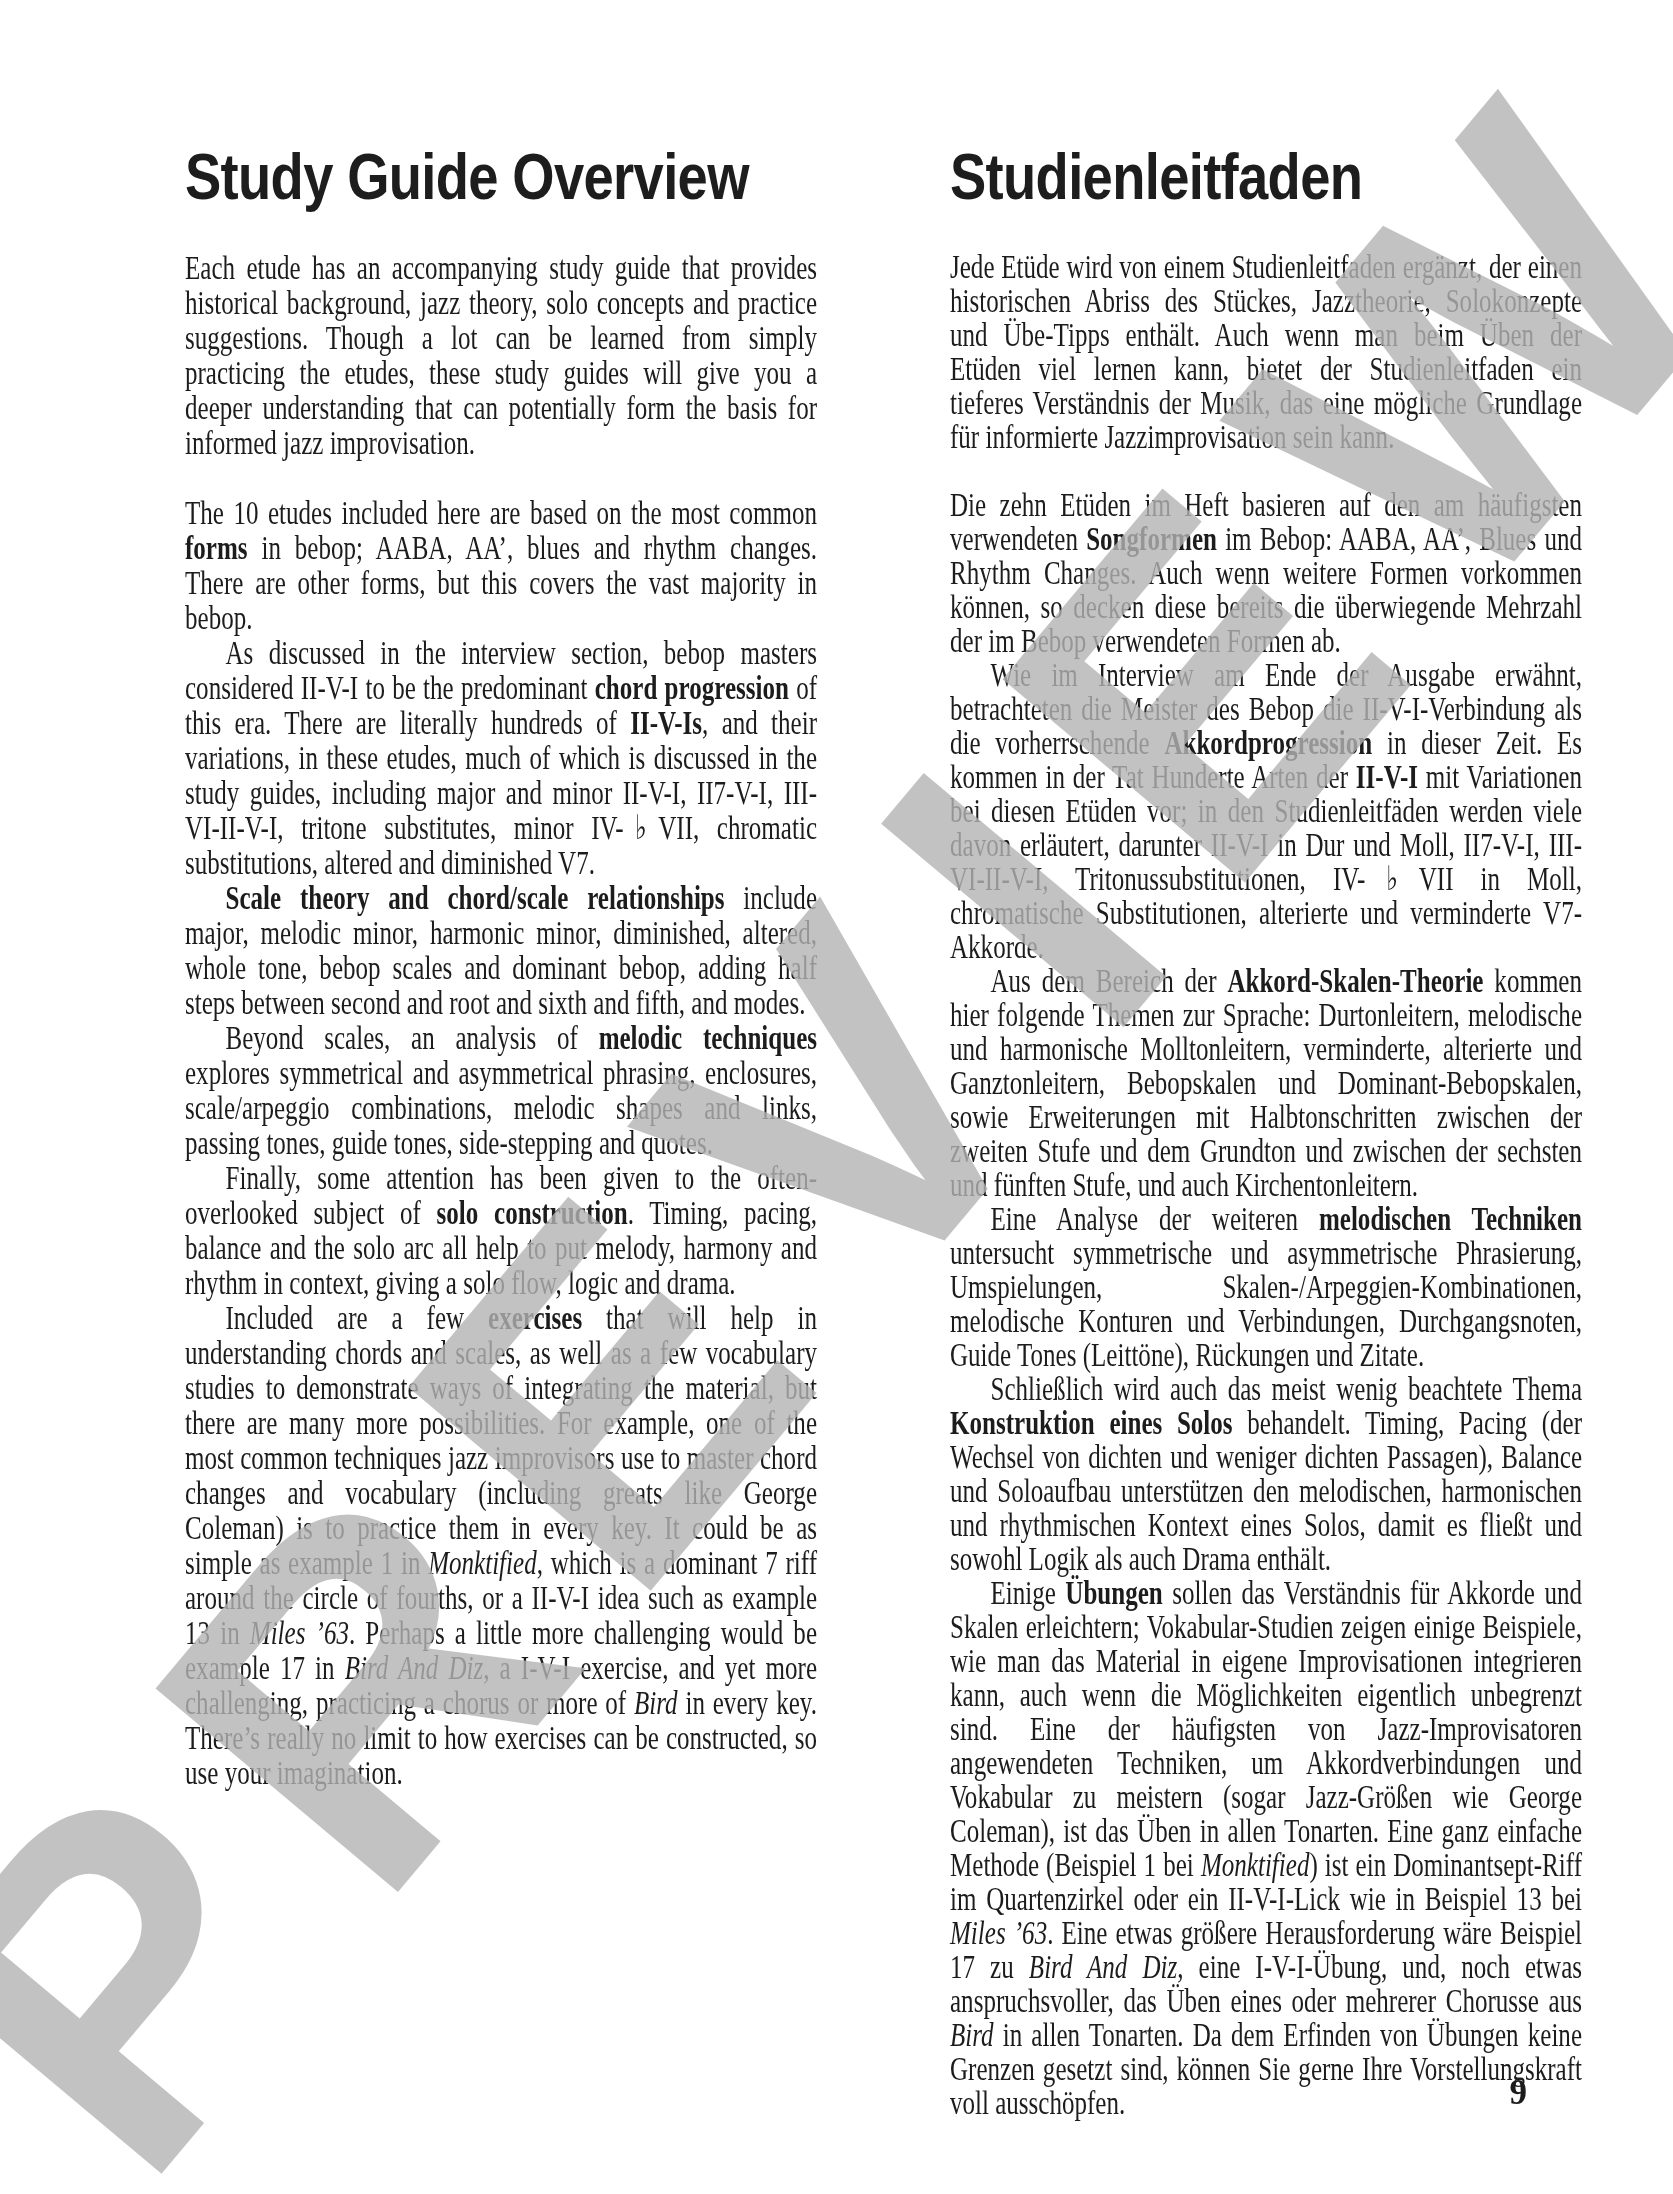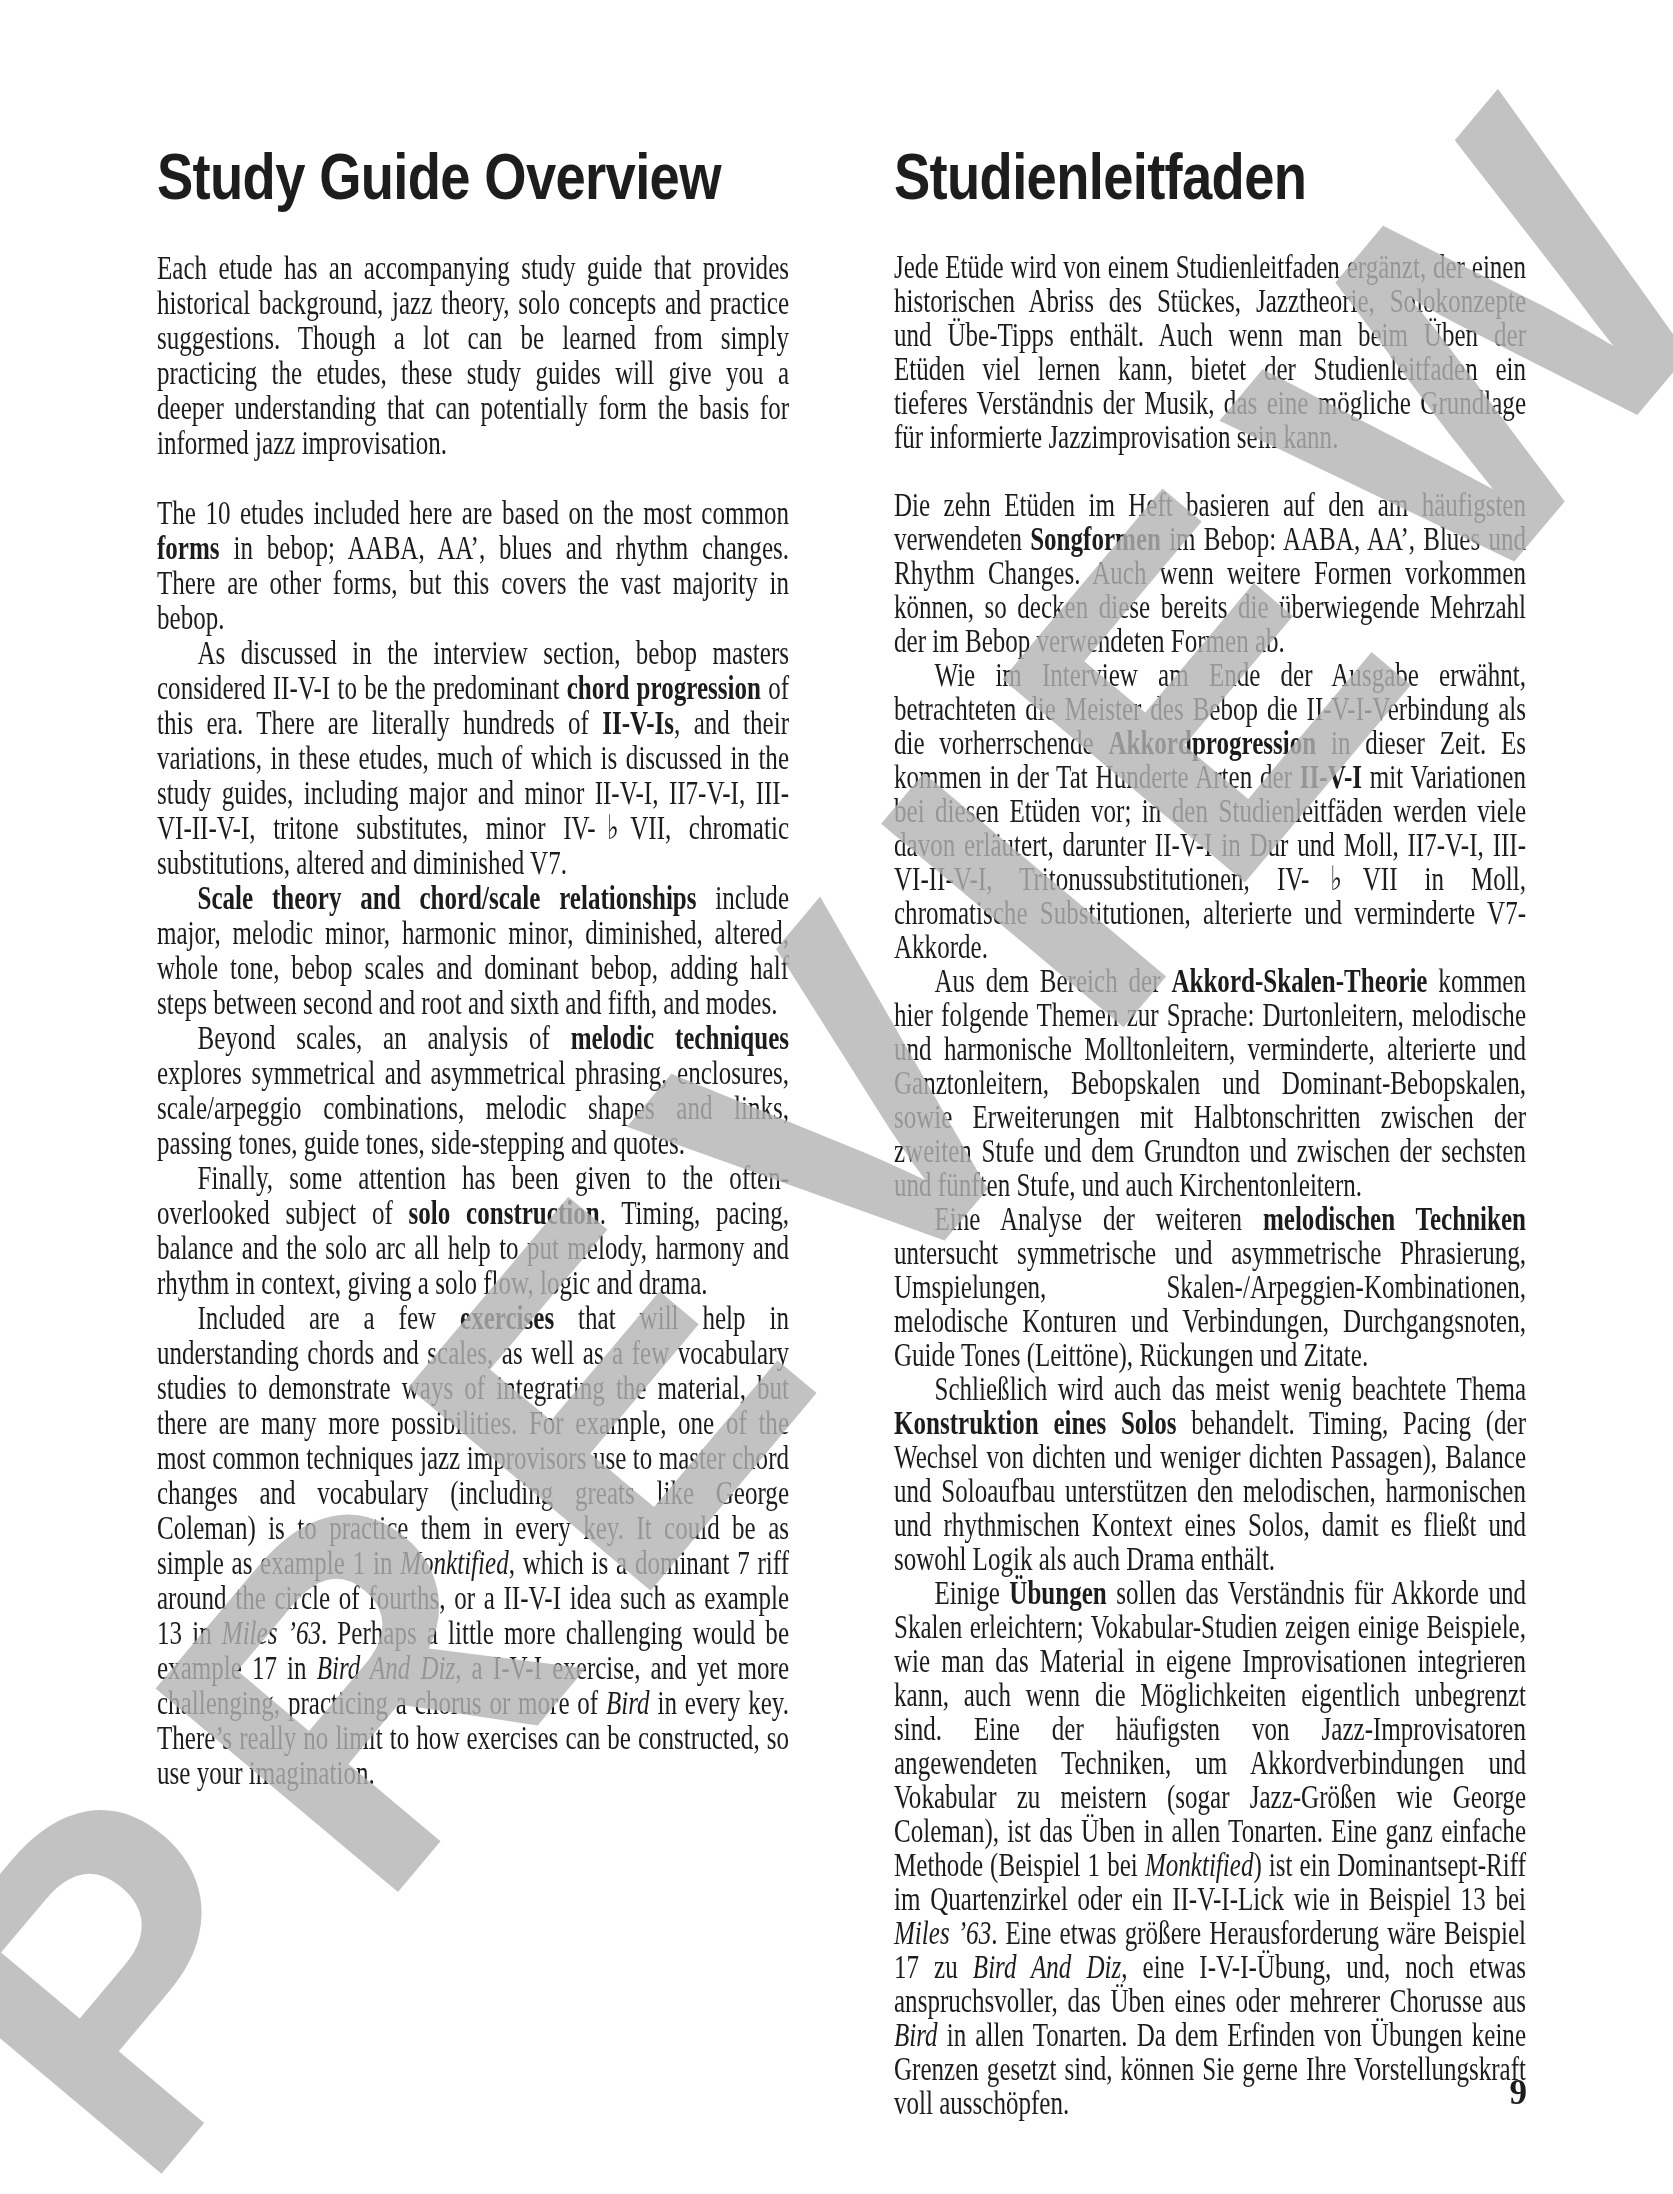--- a/index.html
+++ b/index.html
@@ -11,21 +11,21 @@
     overflow: hidden;
     font-family: "Liberation Serif", serif;
   }
   .content {
     position: absolute;
     left: 157px;
     top: 139px;
     display: flex;
     gap: 105px;
   }
-  .col { width: 632px; }
+  .col { width: 632px; margin-left: 28px; }
   .title {
     font-family: "Liberation Sans", sans-serif;
     font-weight: bold;
     font-size: 64px;
     line-height: 77px;
     letter-spacing: -0.8px;
     color: #1d1d1d;
     width: 751px;
     transform: scaleX(0.85);
     transform-origin: 0 0;

